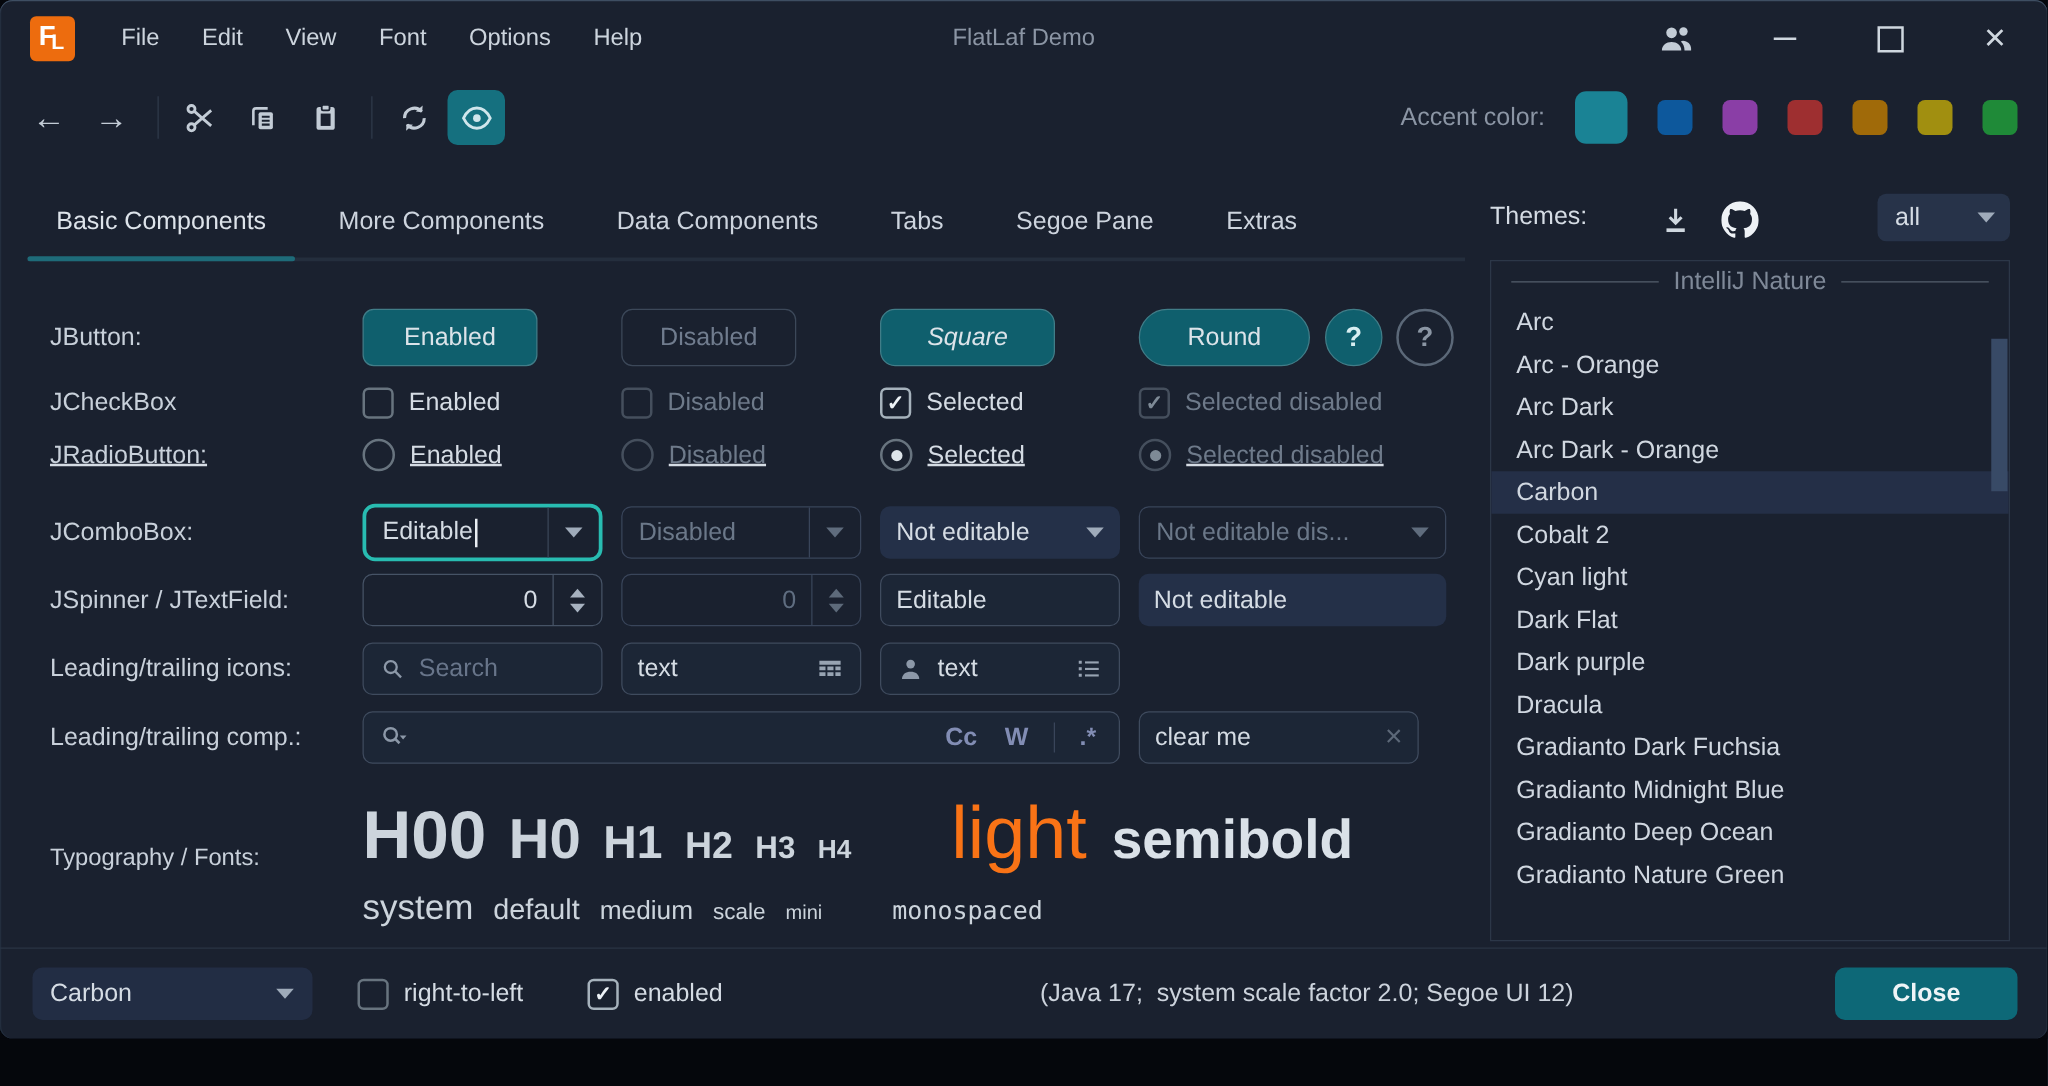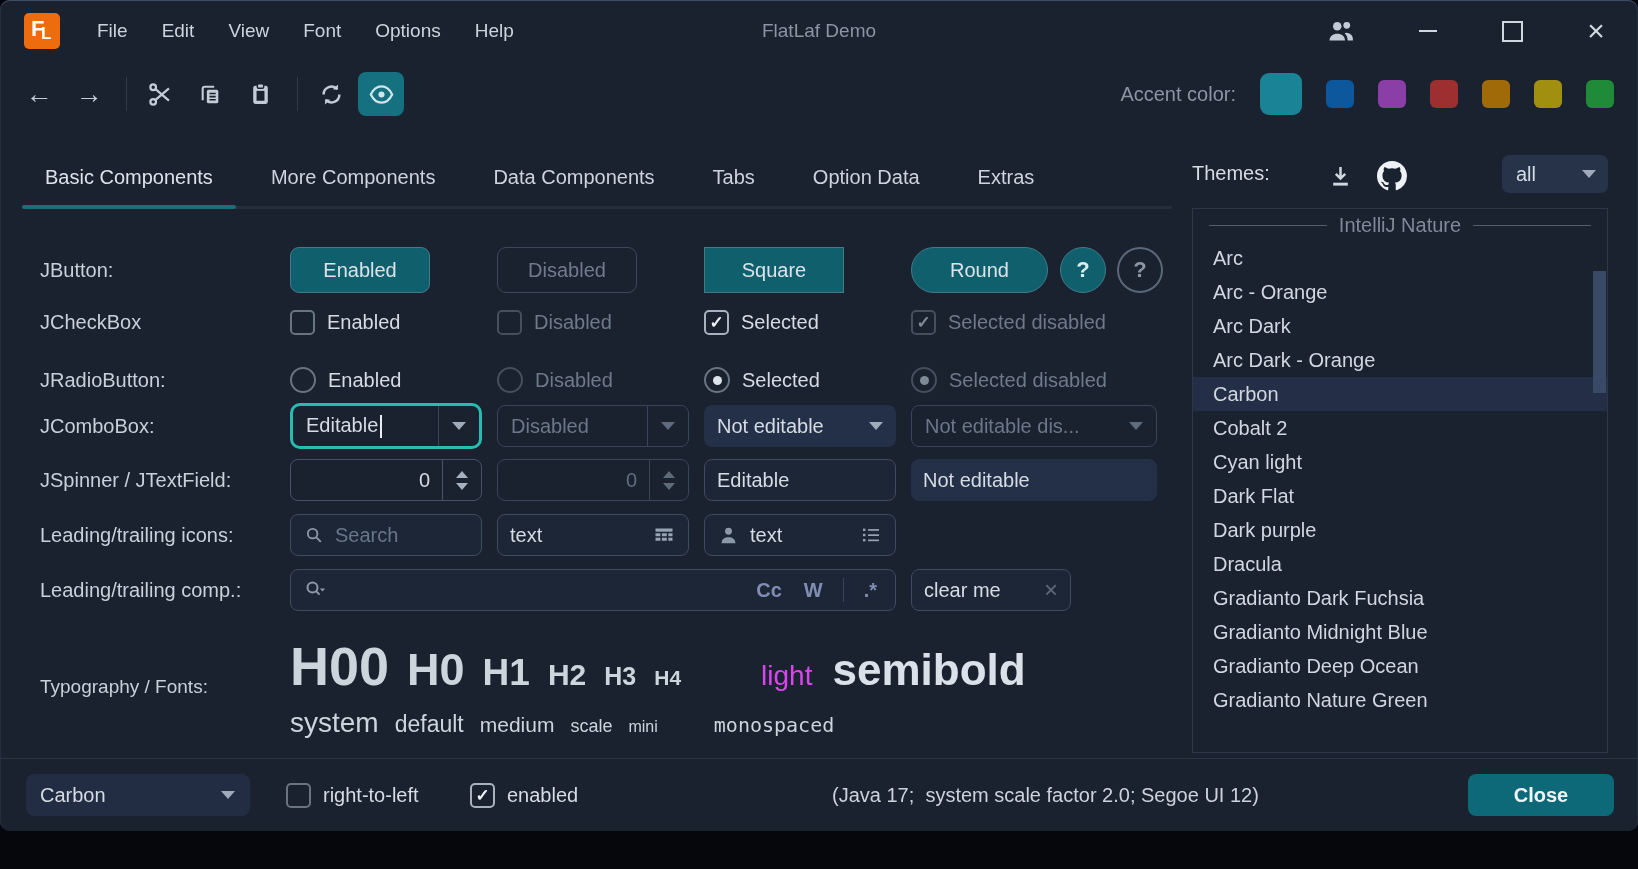--- a/index.html
+++ b/index.html
@@ -60,21 +60,21 @@
 
   
   .row{position:absolute;left:40px;display:flex;align-items:center;}
   .row-label{width:250px;font-size:20px;color:#c8d0da;flex:none;}
   .cell{width:192px;margin-right:15px;display:flex;align-items:center;flex:none;}
   .cell.last{width:246px;margin-right:0;}
 
   .btn{height:46px;width:140px;border-radius:9px;display:flex;align-items:center;justify-content:center;font-size:20px;box-sizing:border-box;}
   .btn.teal{background:#0f5f6d;border:1px solid #417d88;color:#dbe3e9;}
   .btn.dis{border:1px solid #3c4859;color:#707c8e;}
-  .btn.sq{border-radius:0;}
+  .btn.sq{border-radius:12px;font-style:italic;}
   .btn.round{border-radius:23px;width:137px;}
   .help{width:46px;height:46px;border-radius:50%;display:flex;align-items:center;justify-content:center;font-size:22px;font-weight:bold;box-sizing:border-box;}
   .help.filled{background:#0f5f6d;border:1px solid #417d88;color:#d8eef1;margin-right:11px;}
   .help.outline{border:2px solid #5b6878;color:#8b96a4;}
 
   .cb{width:21px;height:21px;border-radius:5px;border:2px solid #68747f;box-sizing:content-box;display:flex;align-items:center;justify-content:center;flex:none;}
   .cb .ck{font-size:17px;font-weight:bold;color:#eef3f7;line-height:1;}
   .cb.checked{border-color:#a6b2bc;}
   .cb.dis{border-color:#454f5d;}
   .cb.dis .ck{color:#7e8a96;}
@@ -112,21 +112,21 @@
   .tf .val{flex:1;color:#d5dce4;white-space:nowrap;}
   .tf .ph{flex:1;color:#68758a;white-space:nowrap;}
   .mod-btn{font-size:20px;font-weight:bold;color:#828db4;padding:0 6px;}
   .vline{width:1px;height:24px;background:#39455a;margin:0 4px;}
   .clear-x{font-size:24px;color:#5c6878;line-height:1;}
 
   
   .typo-big{display:flex;align-items:baseline;color:#ccd4dc;}
   .typo-big .g{margin-right:18px;font-weight:600;}
   .h00{font-size:54px;} .h0{font-size:45px;} .h1{font-size:37px;} .h2{font-size:30px;} .h3{font-size:25px;} .h4{font-size:21px;}
-  .w-light{font-size:28px;font-weight:300;color:#d946ef;margin-left:62px;margin-right:20px;}
+  .w-light{font-size:59px;font-weight:300;color:#f97316;margin-left:62px;margin-right:20px;}
   .w-semibold{font-size:44px;font-weight:700;color:#dae1e8;}
   .typo-small{display:flex;align-items:baseline;color:#ccd4dc;margin-top:10px;}
   .typo-small .g{margin-right:16px;}
   .sz-large{font-size:28px;} .sz-default{font-size:23px;} .sz-medium{font-size:21px;text-align:right;} .sz-small{font-size:18px;} .sz-mini{font-size:16px;}
   .sz-mono{font-size:20px;font-family:"DejaVu Sans Mono",monospace;margin-left:40px;}
 
   
   .statusbar{position:absolute;left:0;right:0;top:758px;height:73px;border-top:1px solid #2a3444;box-sizing:border-box;}
   .lnf-combo{position:absolute;left:26px;top:15px;width:224px;height:42px;background:#222d44;border-radius:8px;display:flex;align-items:center;font-size:20px;}
   .lnf-combo .txt{flex:1;padding-left:14px;color:#d5dce4;}
@@ -243,21 +243,21 @@
       <span class="swatch" style="background: rgb(161, 143, 16);"></span>
       <span class="swatch" style="background: rgb(31, 138, 56);"></span>
     </div>
   </div>
 
   <div class="tabbar">
     <div class="tab selected">Basic Components</div>
     <div class="tab">More Components</div>
     <div class="tab">Data Components</div>
     <div class="tab">Tabs</div>
-    <div class="tab">Option Data</div>
+    <div class="tab">Segoe Pane</div>
     <div class="tab">Extras</div>
   </div>
 
   <div class="themes-head">
     <span class="themes-label">Themes:</span>
     <div class="ico-btn" style="left:126px;">
       <span>
         <svg viewBox="0 0 24 24" width="27" height="27">
           <path d="M12 3.5v9.5M7.8 9.6l4.2 4.2 4.2-4.2" fill="none" stroke="#cfd7df" stroke-width="2.2"></path>
           <rect x="5.5" y="17.5" width="13" height="2.6" fill="#cfd7df"></rect>
@@ -347,21 +347,21 @@
       <span class="ctl-label">Selected</span>
     </div>
     <div class="cell last">
       <span class="cb dis">
           <span class="ck">✓</span>
         </span>
       <span class="ctl-label dim">Selected disabled</span>
     </div>
   </div>
 
-  <div class="row" style="top:356px;height:48px;">
+  <div class="row" style="top:340px;height:48px;text-decoration:underline;">
     <div class="row-label">JRadioButton:</div>
     <div class="cell">
       <span class="rb"></span>
       <span class="ctl-label">Enabled</span>
     </div>
     <div class="cell">
       <span class="rb dis"></span>
       <span class="ctl-label dim">Disabled</span>
     </div>
     <div class="cell">
@@ -504,21 +504,21 @@
             <path d="M16.8 10.4h5.4l-2.7 3.2z" fill="#8c98a8"></path>
           </svg>
         </span>
         <span class="ph"></span>
         <span class="mod-btn">Cc</span>
         <span class="mod-btn">W</span>
         <span class="vline"></span>
         <span class="mod-btn">.*</span>
       </div>
     </div>
-    <div class="cell" style="width:160px;">
+    <div class="cell" style="width:224px;">
       <div class="tf">
         <span class="val">clear me</span>
         <span class="clear-x">×</span>
       </div>
     </div>
   </div>
 
   <div class="row" style="top:622px;height:130px;">
     <div class="row-label" style="font-size:19px;">Typography / Fonts:</div>
     <div>

